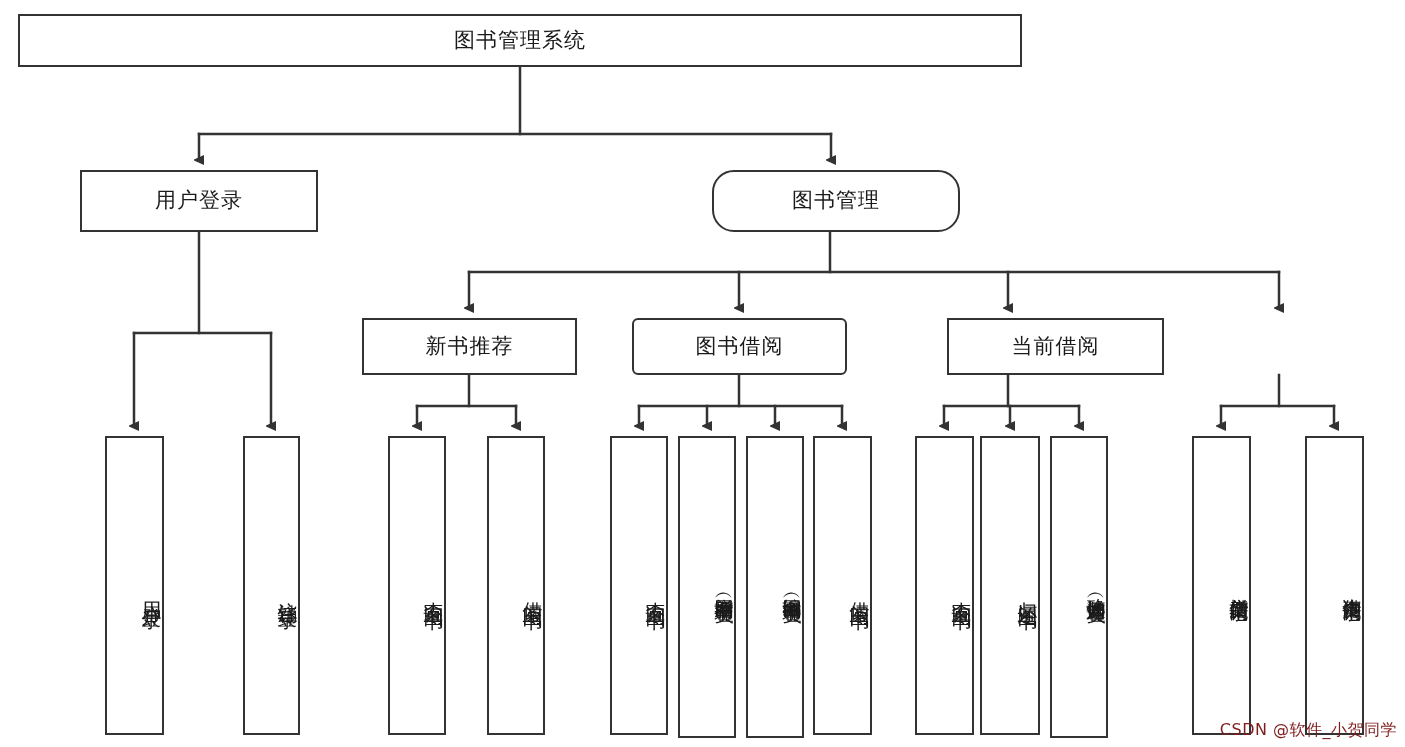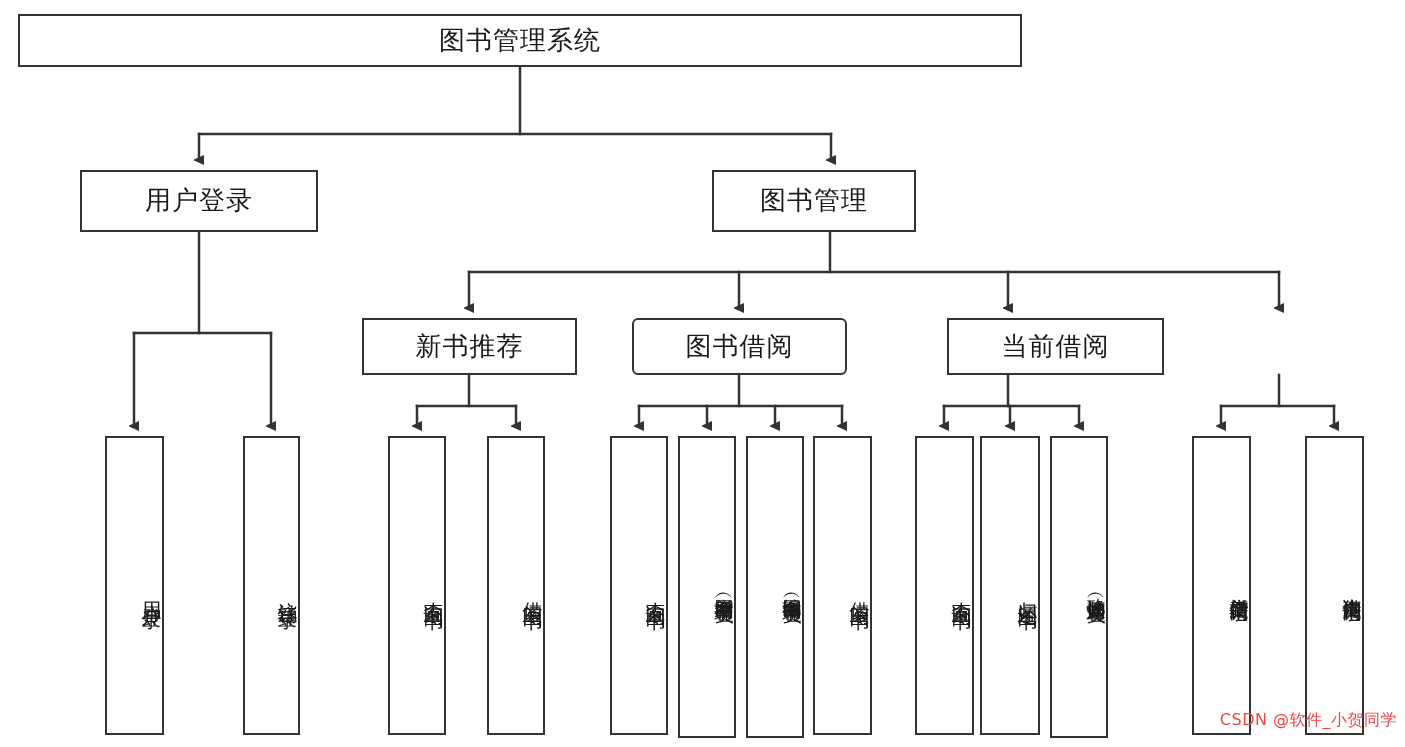--- a/index.html
+++ b/index.html
@@ -31,21 +31,21 @@
     box-sizing: border-box;
     border: 2px solid #333333;
     background: #ffffff;
     display: flex;
     align-items: center;
     justify-content: center;
     color: #1a1a1a;
     text-align: center;
   }
   .node.h-node {
-    font-size: 26px;
+    font-size: 21px;
     letter-spacing: 1px;
     line-height: 1.2;
   }
   .node.v-node {
     font-size: 20px;
     writing-mode: vertical-rl;
     text-orientation: upright;
     letter-spacing: 3px;
     line-height: 1.0;
     padding-top: 18px;
@@ -55,23 +55,23 @@
     white-space: nowrap;
   }
   .node.v-node.tall-text {
     font-size: 19px;
     letter-spacing: 1px;
     padding-top: 6px;
   }
   #watermark {
     position: absolute;
     right: 8px;
-    bottom: 16px;
+    bottom: 6px;
     font-size: 16px;
-    color: #ef4444;
+    color: #7f1d1d;
     letter-spacing: 0.5px;
     white-space: nowrap;
     font-family: "DejaVu Sans", "Liberation Sans", sans-serif;
   }
 </style>
 </head>
 <body>
 
 <div id="diagram-root">
 
@@ -125,21 +125,21 @@
     </g>
   </svg>
 
   <div class="node h-node" style="left:18px; top:14px; width:1004px; height:53px;">
     <span>图书管理系统</span>
   </div>
 
   <div class="node h-node" style="left:80px; top:170px; width:238px; height:62px;">
     <span>用户登录</span>
   </div>
-  <div class="node h-node" style="left:712px; top:170px; width:204px; height:62px;">
+  <div class="node h-node" style="left:712px; top:170px; width:248px; height:62px;border-radius:22px;">
     <span>图书管理</span>
   </div>
 
   <div class="node h-node" style="left:362px; top:318px; width:215px; height:57px;align-items:center;">
     <span>新书推荐</span>
   </div>
   <div class="node h-node" style="left:632px; top:318px; width:215px; height:57px;border-radius:6px;">
     <span>图书借阅</span>
   </div>
   <div class="node h-node" style="left:900px; top:318px; width:217px; height:57px;margin-left:47px;">

